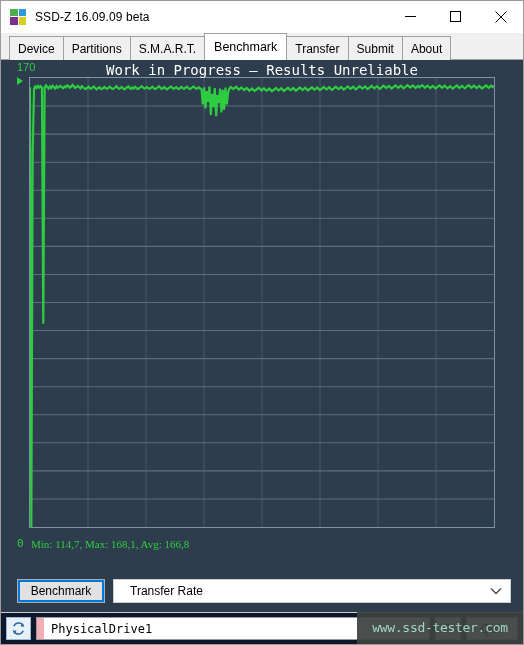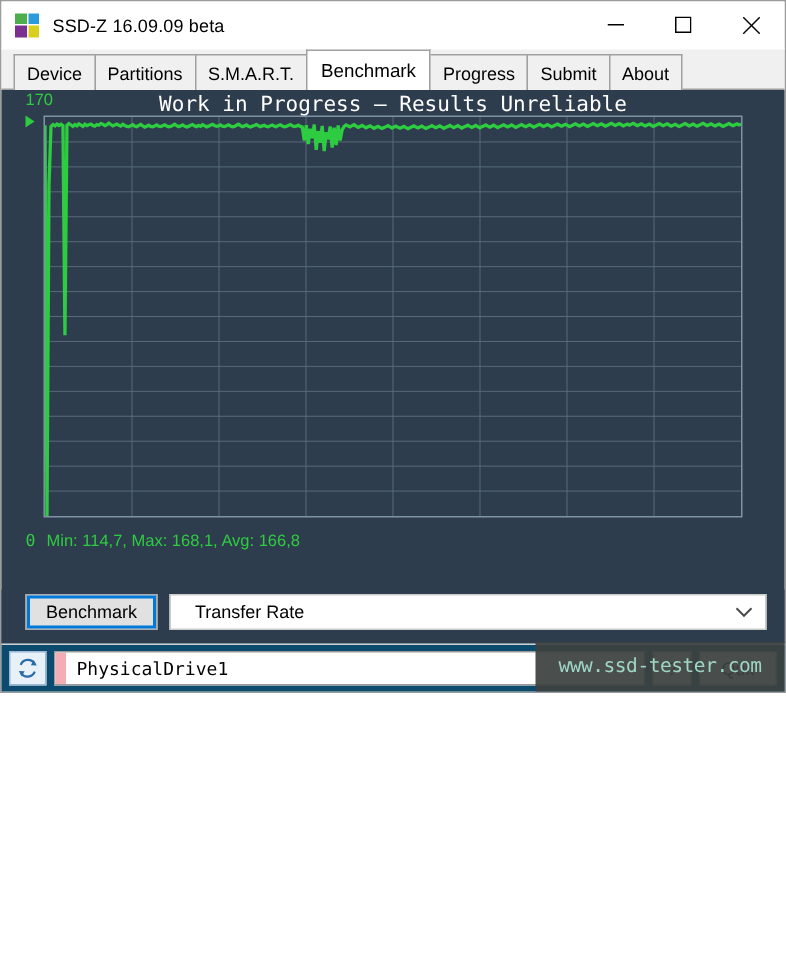--- a/index.html
+++ b/index.html
@@ -7,21 +7,21 @@
   body {
     width: 524px;
     height: 645px;
     overflow: hidden;
     font-family: "Liberation Sans", sans-serif;
     background: #ffffff;
   }
 
   .window {
     width: 524px;
-    height: 462px;
+    height: 645px;
     background: #ffffff;
     border: 1px solid #9b9b9b;
     display: flex;
     flex-direction: column;
     position: relative;
   }
 
   
   .titlebar {
     height: 32px;
@@ -164,21 +164,21 @@
     bottom: 48px;
     border: 1px solid #7f93a6;
     overflow: hidden;
   }
   .plot svg { display: block; width: 100%; height: 100%; }
 
   .stats {
     position: absolute;
     left: 30px;
     bottom: 26px;
-    font-family: Liberation Sans, sans-serif;
+    font-family: Liberation Serif, serif;
     font-size: 11px;
     color: #2ecc40;
     z-index: 4;
     white-space: nowrap;
   }
 
   
   .controls {
     flex: 0 0 36px;
     display: flex;
@@ -221,21 +221,21 @@
     right: 8px;
     top: 50%;
     transform: translateY(-50%);
     display: flex;
   }
 
   
   .statusbar {
     flex: 0 0 32px;
     height: 32px;
-    background: #0c4a6e;
+    background: #0f172a;
     display: flex;
     align-items: center;
     padding: 0 5px;
     gap: 5px;
     border-top: 1px solid #d0d0d0;
     position: relative;
   }
   .refresh-btn {
     width: 25px; height: 23px;
     background: #e8f0f8;
@@ -331,21 +331,21 @@
           </svg>
       </div>
     </div>
   </div>
 
   <div class="tabstrip">
     <div class="tab">Device</div>
     <div class="tab">Partitions</div>
     <div class="tab">S.M.A.R.T.</div>
     <div class="tab active">Benchmark</div>
-    <div class="tab">Progress</div>
+    <div class="tab">Transfer</div>
     <div class="tab">Submit</div>
     <div class="tab">About</div>
   </div>
 
   <div class="content">
 
     <div class="chart-wrap">
       <div class="chart-title">Work in Progress – Results Unreliable</div>
       <div class="axis-max">170</div>
       <div class="axis-min">0</div>

